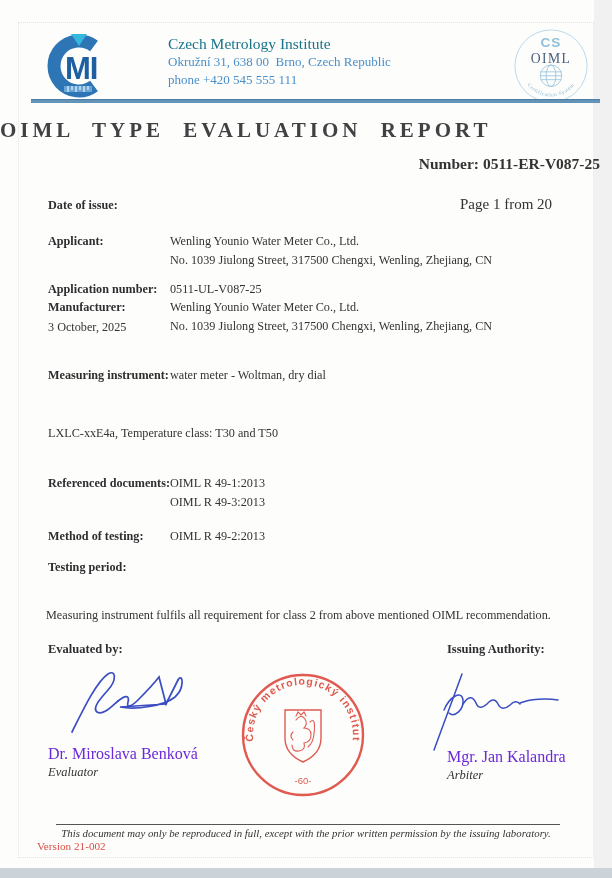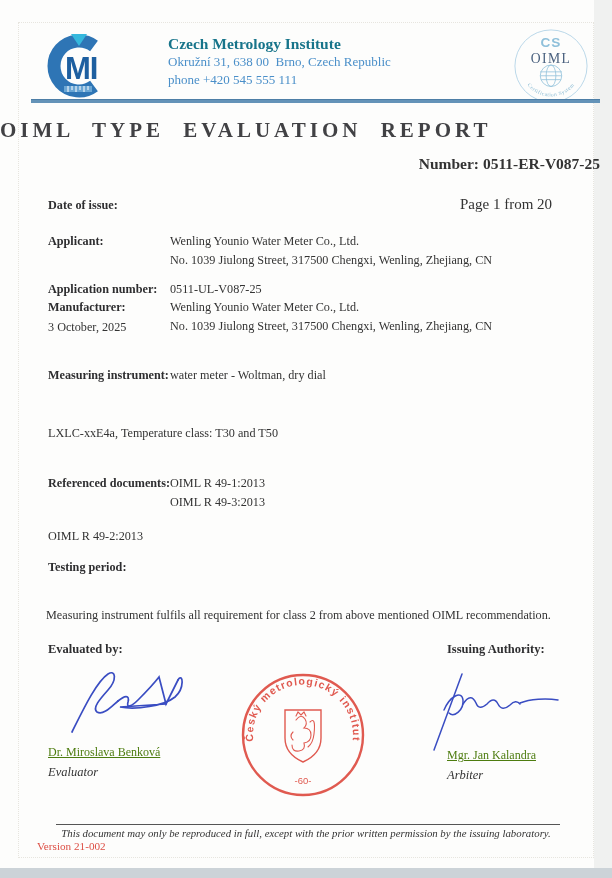--- a/index.html
+++ b/index.html
@@ -10,38 +10,38 @@
     color:#2e2e30;
   }
   .abs{position:absolute;}
   
   .scan-frame{left:18px;top:22px;width:574px;height:834px;border:1px dotted #e7e5df;pointer-events:none;}
   .right-strip{left:594px;top:0;width:18px;height:878px;background:#f0f1f0;}
   .bottom-band{left:0;top:868px;width:612px;height:10px;background:#ccd3d8;}
   
   .cmi-logo{left:42px;top:30px;}
   .hdr-text{left:168px;top:35px;line-height:18px;}
-  .hdr-name{font-size:15.5px;font-weight:bold;color:#17748a;}
+  .hdr-name{font-size:15.5px;font-weight:normal;color:#17748a;}
   .hdr-addr,.hdr-phone{font-size:13px;color:#4a8fc9;white-space:pre;}
   .oiml-seal{left:512px;top:27px;}
   .hdr-rule{left:31px;top:99px;width:569px;height:3px;background:#6493b8;border-top:1px solid #4d7ea6;}
   
   .doc-title{left:0;top:118px;width:600px;text-align:left;font-size:21px;font-weight:bold;
              letter-spacing:4px;word-spacing:10px;color:#414144;}
   .doc-number{left:0;top:155px;width:600px;text-align:right;font-size:15.5px;font-weight:bold;color:#333;}
   .page-ind{left:460px;top:196px;width:135px;text-align:left;font-size:15px;color:#333;}
   
   .row{position:absolute;left:48px;display:flex;font-size:12.2px;line-height:19px;}
   .row .lbl{width:122px;font-weight:bold;flex:0 0 122px;}
   .row .val{color:#333;}
   .statement{left:46px;top:608px;width:545px;font-size:12.2px;color:#333;}
   .signoff-lbl{font-size:12.5px;font-weight:bold;}
   
   .sig{pointer-events:none;}
-  .person-name{font-size:12px;color:#4d7c0f;text-decoration:underline;}
+  .person-name{font-size:16px;color:#6d28d9;}
   .person-role{font-size:12.5px;font-style:italic;color:#333;}
   
   .foot-rule{left:56px;top:824px;width:504px;height:0;border-top:1px solid #555;}
   .foot-notice{left:26px;top:827px;width:560px;text-align:center;font-size:10.8px;font-style:italic;color:#333;}
   .foot-version{left:37px;top:840px;font-size:11.2px;color:#dd4f45;}
 </style>
 </head>
 <body>
 
 <div class="abs scan-frame"></div>
@@ -135,20 +135,21 @@
 
 <div class="row" style="top:474px;">
   <div class="lbl">Referenced documents:</div>
   <div class="val">
     <div>OIML R 49-1:2013</div>
     <div>OIML R 49-3:2013</div>
   </div>
 </div>
 
 <div class="row" style="top:527px;">
+  <div class="lbl">Method of testing:</div>
   <div class="val">OIML R 49-2:2013</div>
 </div>
 
 <div class="row" style="top:558px;">
   <div class="lbl">Testing period:</div>
   <div class="val"></div>
 </div>
 
 <div class="abs statement">Measuring instrument fulfils all requirement for class 2 from above mentioned OIML recommendation.</div>
 

